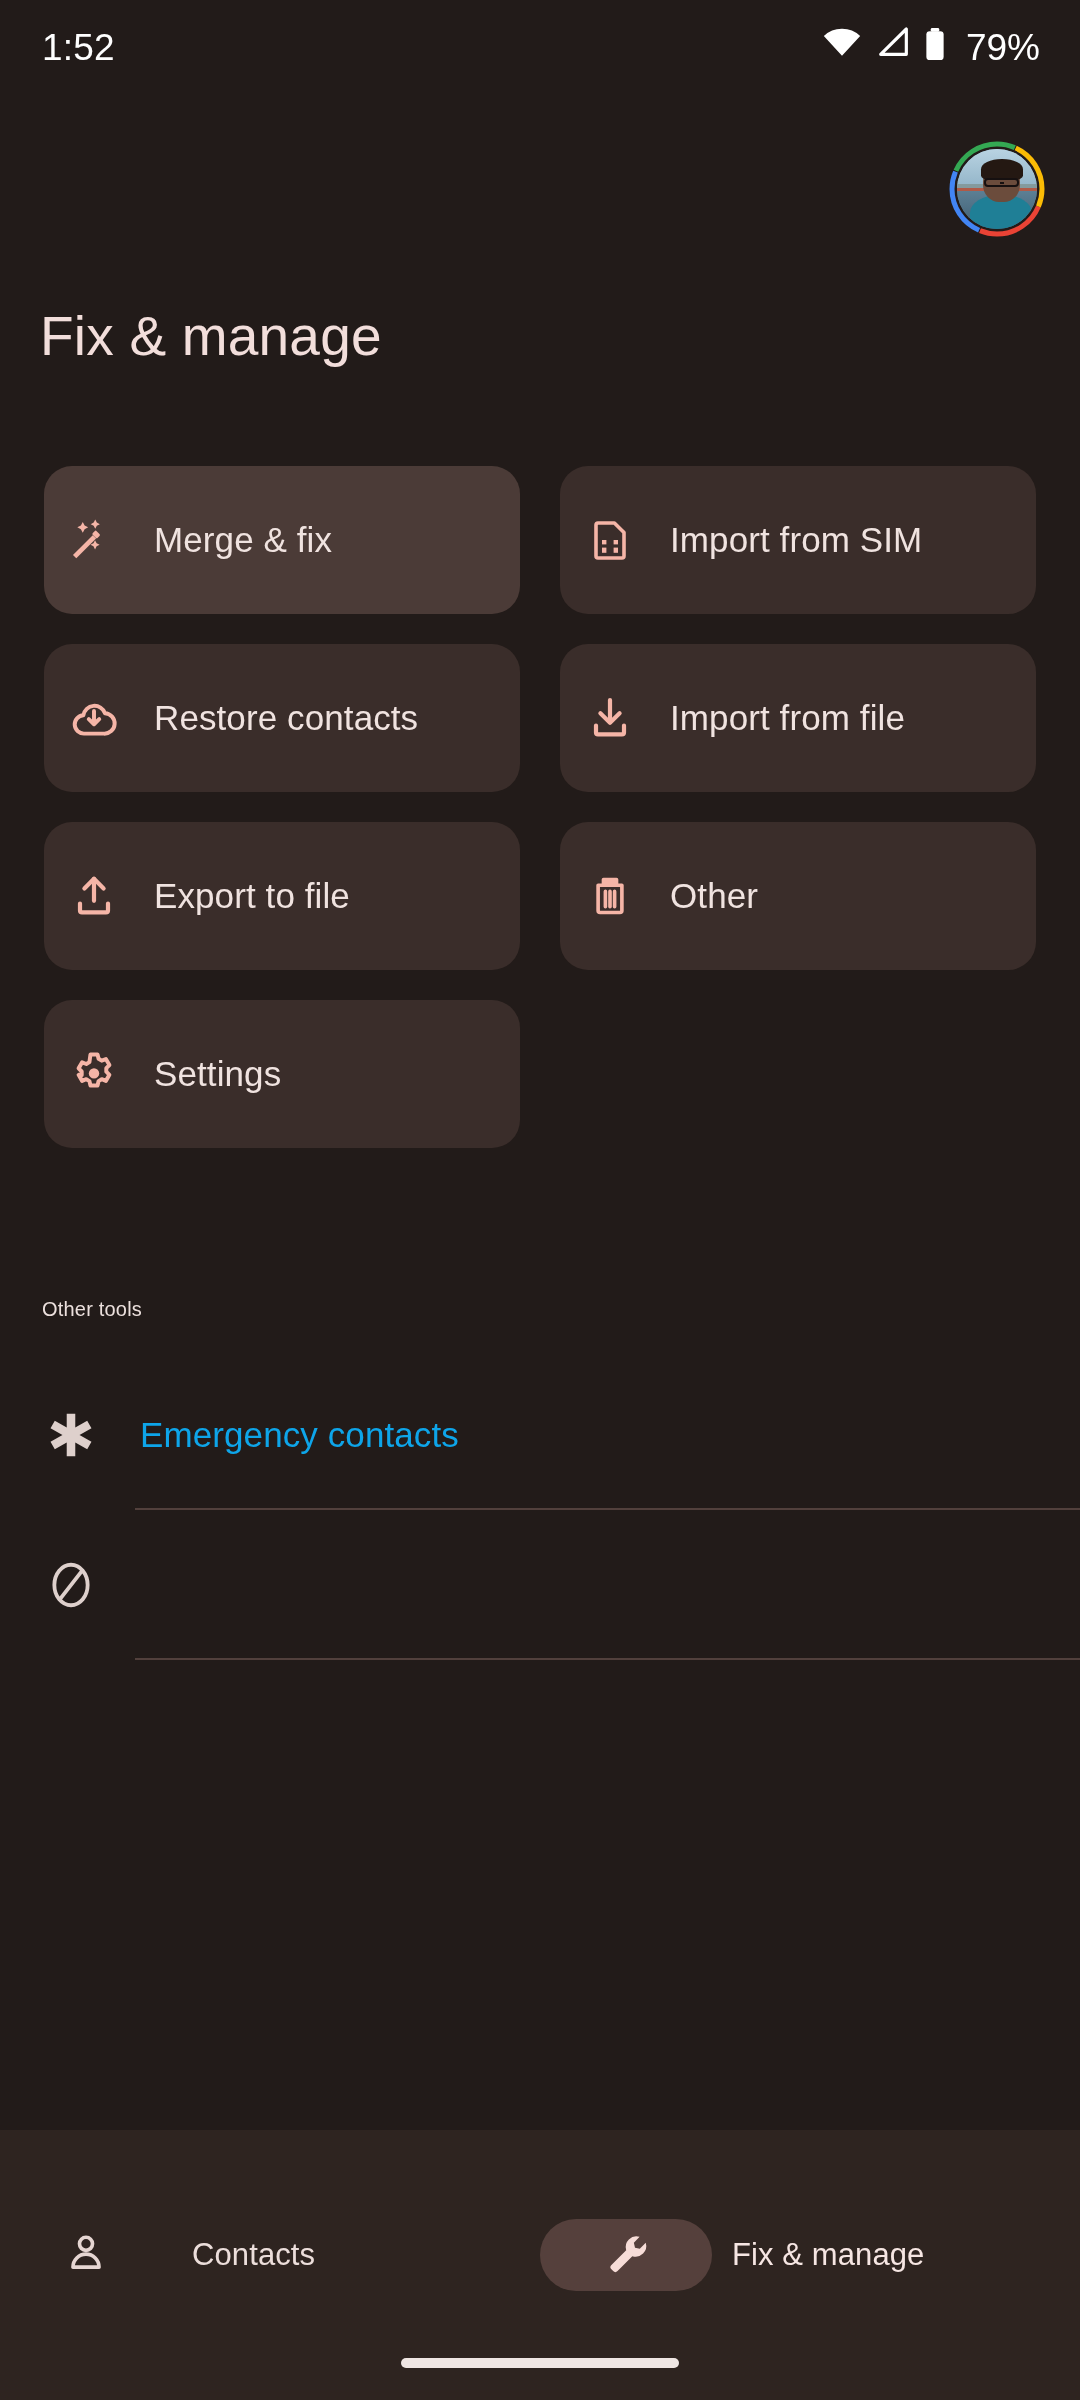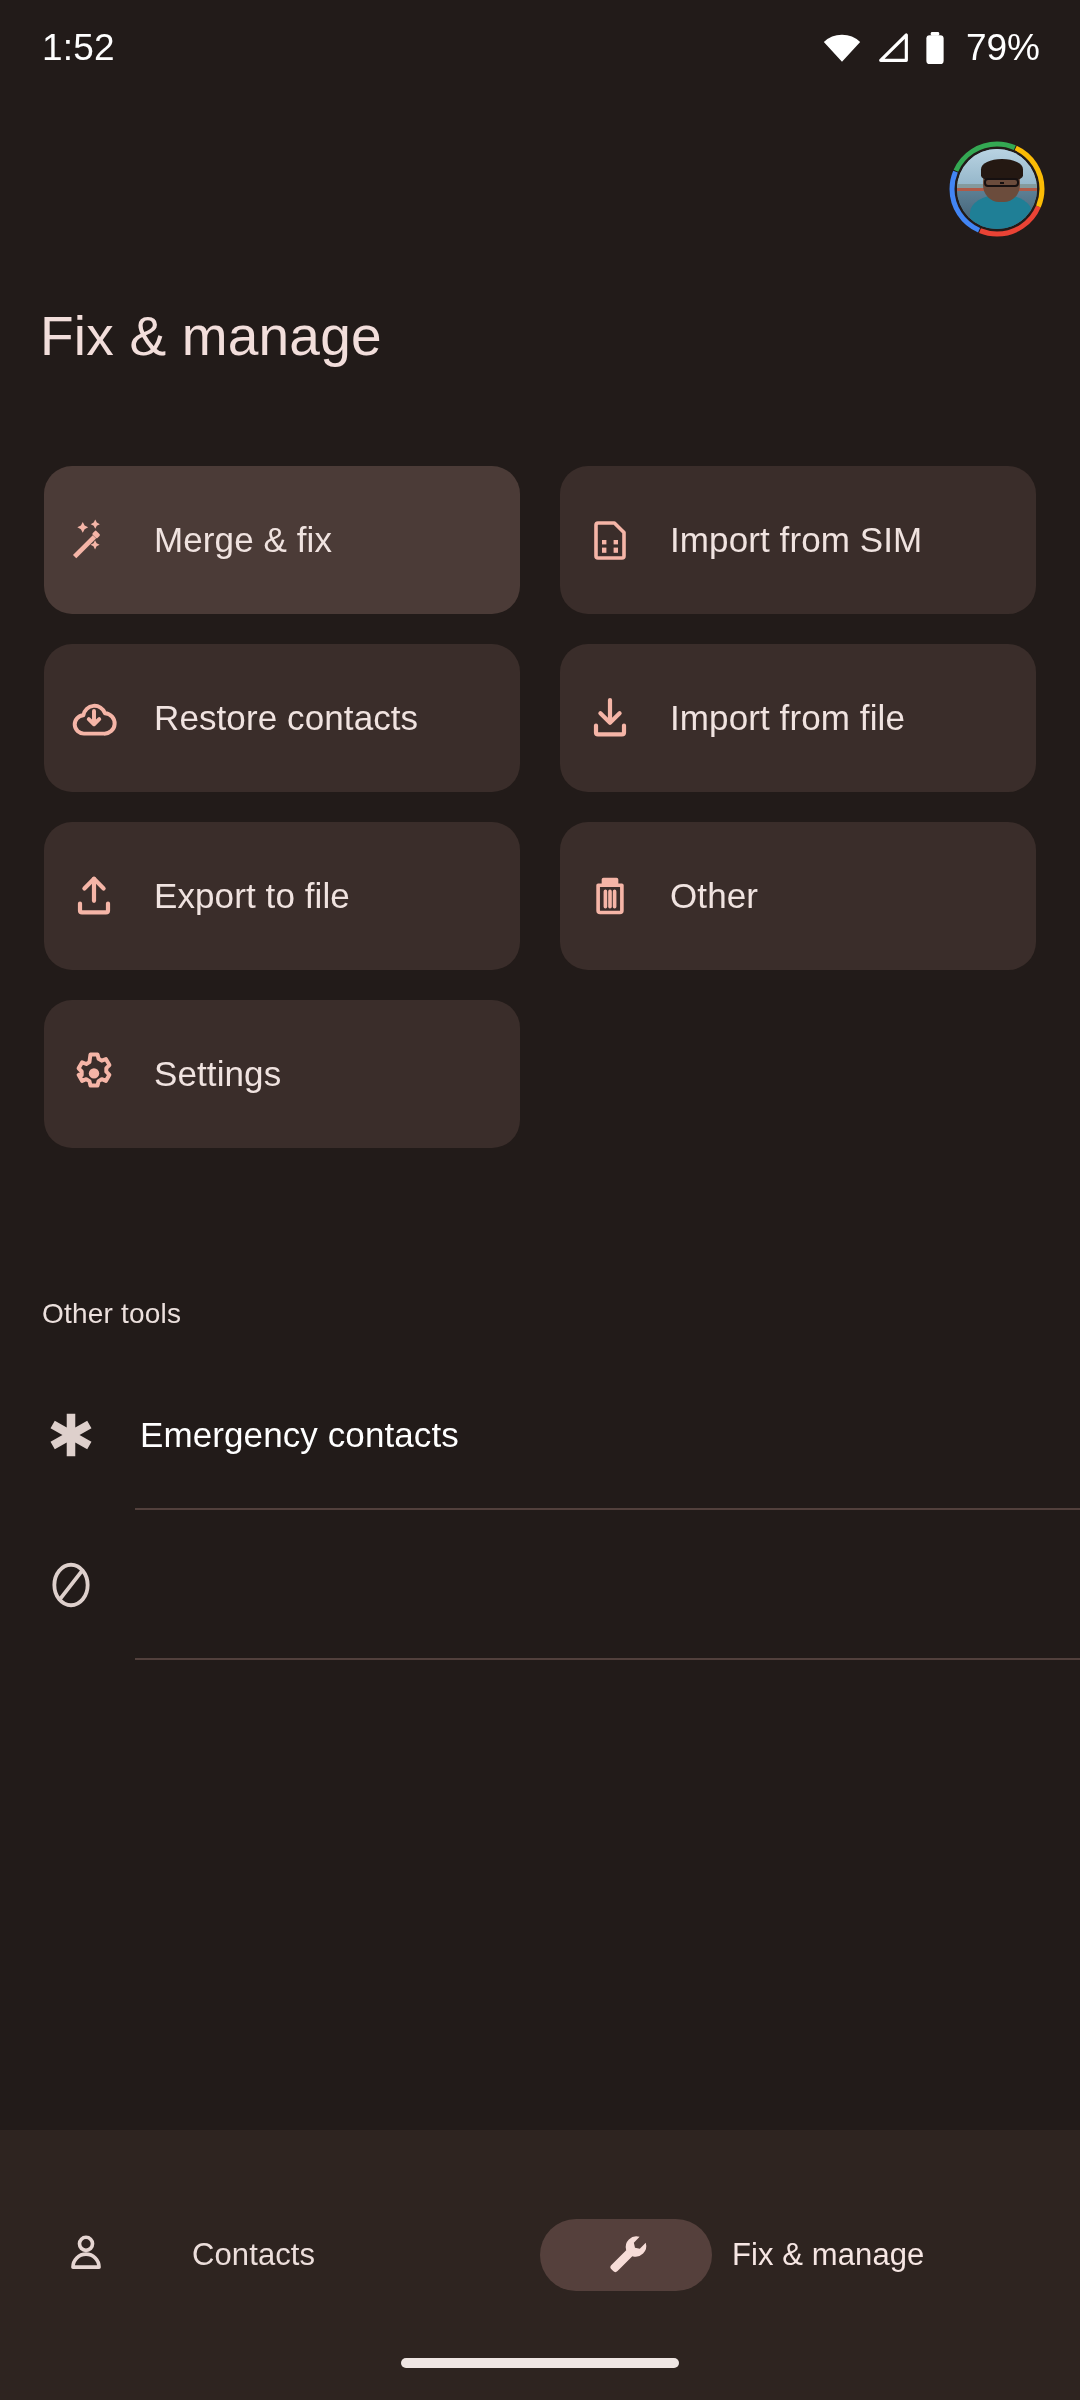--- a/index.html
+++ b/index.html
@@ -11,21 +11,21 @@
   }
   .screen { position:relative; width:1080px; height:2400px; background:#221b19;text-decoration:underline; }
 
   
   .statusbar {
     position:absolute; top:0; left:0; width:1080px; height:96px;
     display:flex; align-items:center; justify-content:space-between;
     padding:0 40px 0 42px;
   }
   .status-time { color:#ffffff; font-size:37px; letter-spacing:.2px; }
-  .status-icons { display:flex; align-items:center; gap:14px; }
+  .status-icons { display:flex; align-items:flex-start; gap:14px; }
   .status-icons svg { display:block; }
   .battery-pct { color:#ffffff; font-size:37px; margin-left:6px; }
 
   
   .avatar-wrap {
     position:absolute; top:139px; right:33px;
     width:100px; height:100px;
   }
   .avatar-ring { position:absolute; inset:0; }
   .avatar-photo {
@@ -66,29 +66,29 @@
     display:flex; align-items:center; padding-left:24px; gap:34px;
   }
   .card.highlight { background:#4b3b37; }
   .card .ic { width:52px; height:52px; flex:0 0 52px; display:flex; align-items:center; justify-content:center; }
   .card .ic svg { display:block; }
   .card .lbl { font-size:35px; color:#f0e3e0; letter-spacing:.1px; }
 
   
   .section-head {
     position:absolute; left:42px; top:1298px;
-    font-size:28px; color:#ece0dd; letter-spacing:.2px;
+    font-size:20px; color:#ece0dd; letter-spacing:.2px;
   }
   .tool-list { position:absolute; left:0; top:1360px; width:1080px; }
   .tool-row {
     position:relative; height:150px; display:flex; align-items:center;
     padding-left:42px; gap:40px;
   }
   .tool-row .ic { width:58px; height:58px; flex:0 0 58px; display:flex; align-items:center; justify-content:center; }
-  .tool-row .lbl { font-size:35px; color:#ffffff; letter-spacing:.1px; }
+  .tool-row .lbl { font-size:35px; color:#0ea5e9; letter-spacing:.1px; }
   .tool-row:after {
     content:""; position:absolute; left:135px; right:0; bottom:0;
     height:2px; background:#52403c;
   }
 
   
   .bottomnav {
     position:absolute; left:0; bottom:0; width:1080px; height:270px;
     background:#2e2420;
   }

